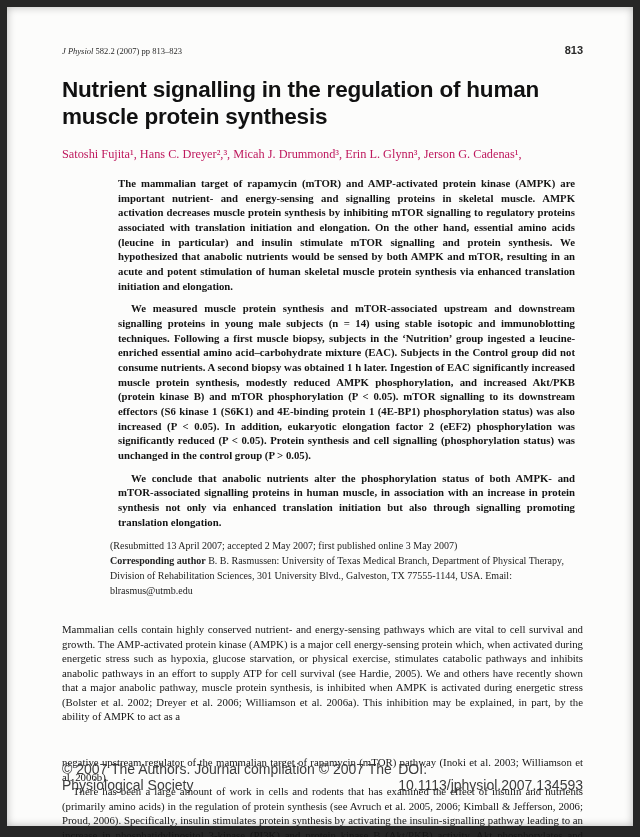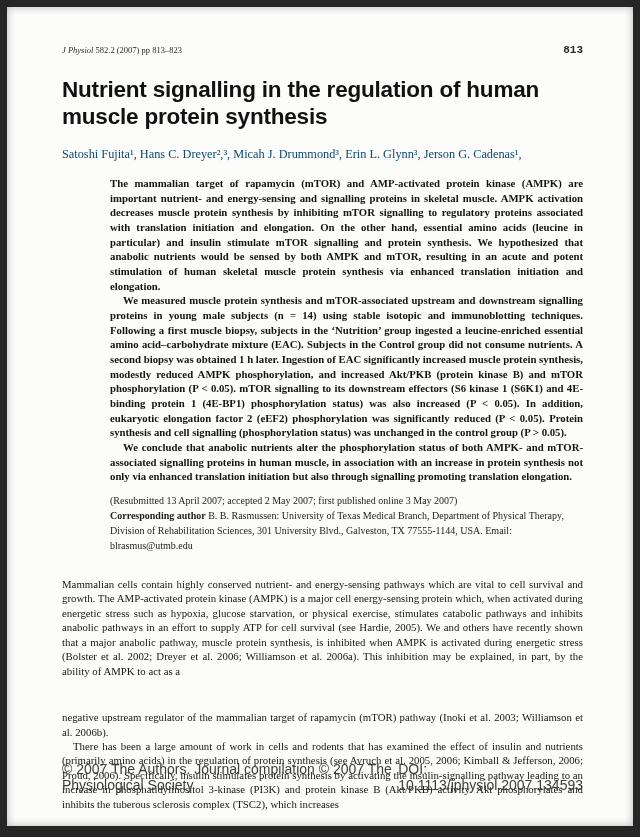--- a/index.html
+++ b/index.html
@@ -25,58 +25,58 @@
     position: absolute;
     left: 55px; right: 50px; top: 0;
   }
   
   .hdr {
     margin-top: 37px;
     display: flex; justify-content: space-between; align-items: baseline;
     font-size: 8.5px; color: #2a2a2a; text-align: center;
   }
   .hdr .jname { font-style: italic; }
-  .hdr .pageno { font-weight: bold; font-size: 11px; font-family: Liberation Mono, monospace; }
+  .hdr .pageno { font-weight: bold; font-size: 11px; font-family: Liberation Sans, sans-serif; }
   
   .title {
     margin-top: 21px;
     font-family: "Liberation Sans", sans-serif;
     font-weight: bold;
     font-size: 22.5px;
     line-height: 1.18;
     letter-spacing: -0.2px;
     color: #111;
     max-width: 520px;
   }
   
   .authors {
     margin-top: 17px;
     font-size: 12.3px;
     line-height: 1.28;
-    color: #0c4a6e;
+    color: #be185d;
   }
   
   .affils {
     margin-top: 11px;
     font-size: 8.6px;
     font-style: italic;
     line-height: 1.5;
     color: #2a2a2a;
   }
   
   .abstract {
     margin-top: 13px;
     margin-left: 48px;
     font-size: 10.75px;
     font-weight: bold;
     line-height: 1.365;
     text-align: justify;
     color: #141414;
   }
-  .abstract p { margin: 0; font-family: Liberation Serif, serif; }
+  .abstract p { margin: 8px; font-family: Liberation Serif, serif; }
   .abstract p + p { text-indent: 13px; }
   
   .smallprint {
     margin-top: 9px;
     margin-left: 48px;
     font-size: 10px;
     line-height: 1.5;
     color: #222;
   }
   .smallprint .cor-label { font-weight: bold; }

